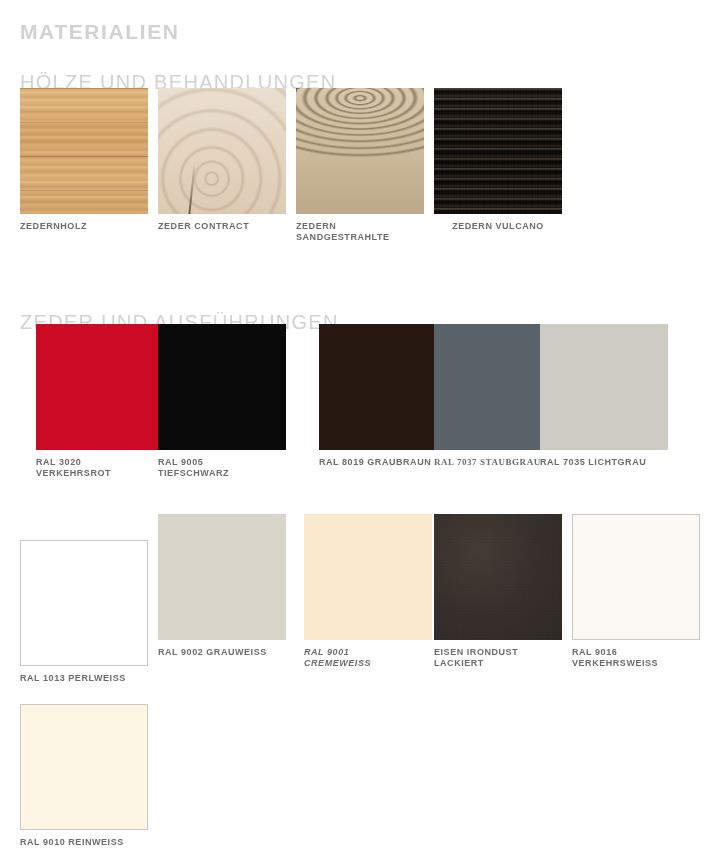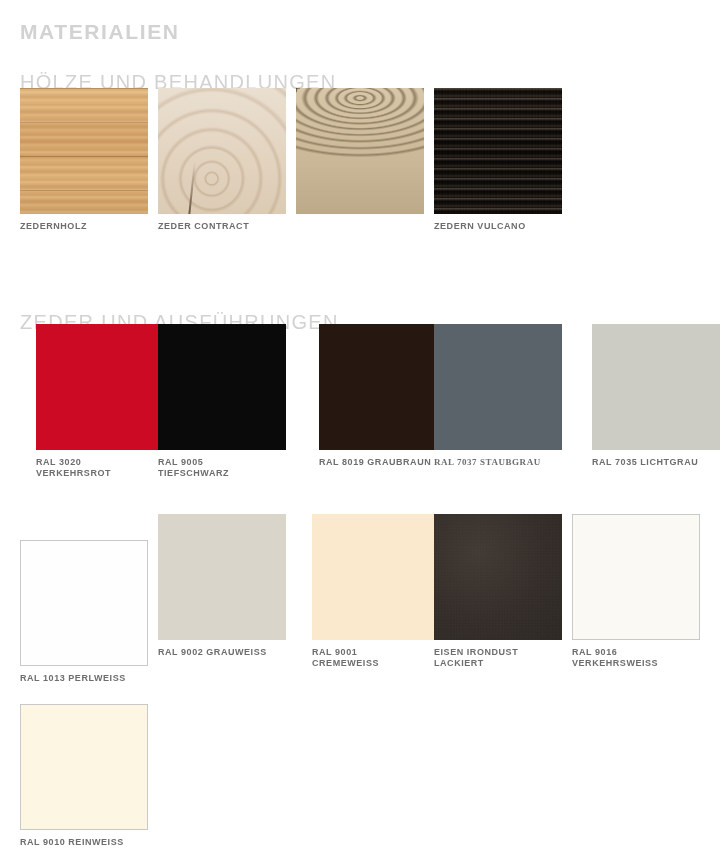--- a/index.html
+++ b/index.html
@@ -234,22 +234,24 @@
       <div class="cell" style="left: 0px;">
         <div class="swatch tex-cedar"></div>
         <div class="label">ZEDERNHOLZ</div>
       </div>
       <div class="cell" style="left: 138px;">
         <div class="swatch tex-contract"></div>
         <div class="label">ZEDER CONTRACT</div>
       </div>
       <div class="cell" style="left: 276px;">
         <div class="swatch tex-sand"></div>
-      </div>
-      <div class="cell" style="left: 414px;">
+        <div class="label">ZEDERN
+SANDGESTRAHLTE</div>
+      </div>
+      <div class="cell" style="left: 414px; text-align: center;">
         <div class="swatch tex-vulcano"></div>
         <div class="label">ZEDERN VULCANO</div>
       </div>
     </div>
 
   <h2 class="section-title metal">ZEDER UND AUSFÜHRUNGEN</h2>
 
   <div class="grid metal-1" id="grid-metal-0">
       <div class="cell" style="left: 16px;">
         <div class="swatch" style="background: rgb(204, 10, 35);"></div>
@@ -262,35 +264,35 @@
 TIEFSCHWARZ</div>
       </div>
       <div class="cell" style="left: 276px; margin-left: 23px;">
         <div class="swatch" style="background: rgb(38, 23, 16);"></div>
         <div class="label">RAL 8019 GRAUBRAUN</div>
       </div>
       <div class="cell" style="left: 414px; font-family: Liberation Serif, serif;">
         <div class="swatch" style="background: rgb(91, 99, 106);"></div>
         <div class="label">RAL 7037 STAUBGRAU</div>
       </div>
-      <div class="cell" style="left: 572px;">
+      <div class="cell" style="left: 520px;">
         <div class="swatch" style="background: rgb(204, 204, 196);"></div>
         <div class="label">RAL 7035 LICHTGRAU</div>
       </div>
     </div>
   <div class="grid metal-2" id="grid-metal-1">
       <div class="cell" style="left: 0px; margin-top: 26px;">
         <div class="swatch bordered" style="background: rgb(254, 254, 254);"></div>
         <div class="label">RAL 1013 PERLWEISS</div>
       </div>
       <div class="cell" style="left: 138px;">
         <div class="swatch" style="background: rgb(217, 213, 203);"></div>
         <div class="label">RAL 9002 GRAUWEISS</div>
       </div>
-      <div class="cell" style="left: 292px;">
+      <div class="cell" style="left: 284px; font-style: italic;">
         <div class="swatch" style="background: rgb(251, 233, 205);"></div>
         <div class="label">RAL 9001
 CREMEWEISS</div>
       </div>
       <div class="cell" style="left: 414px;">
         <div class="swatch tex-irondust"></div>
         <div class="label">EISEN IRONDUST
 LACKIERT</div>
       </div>
       <div class="cell" style="left: 552px;">

